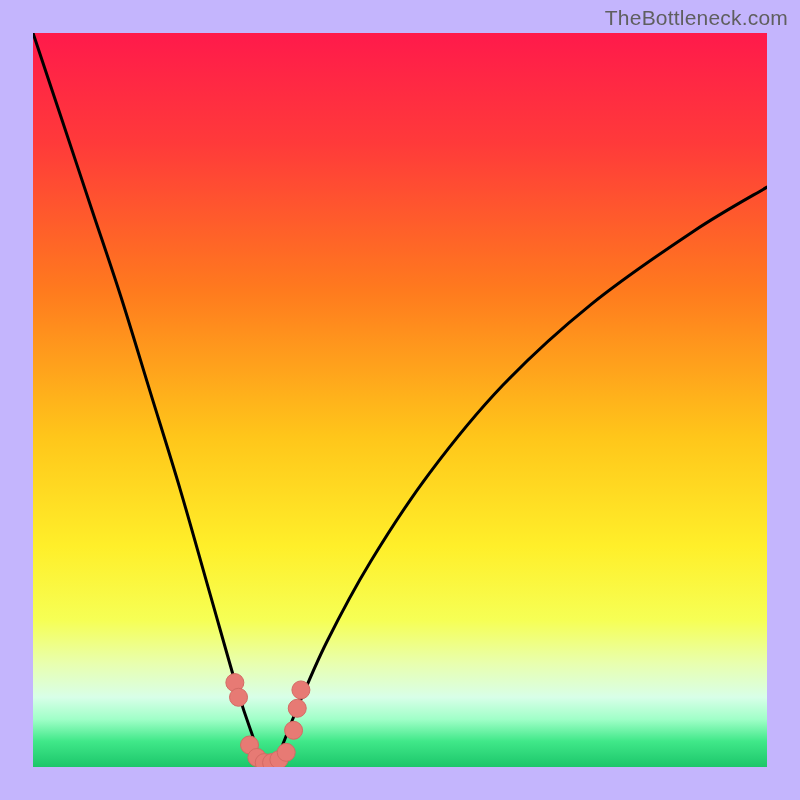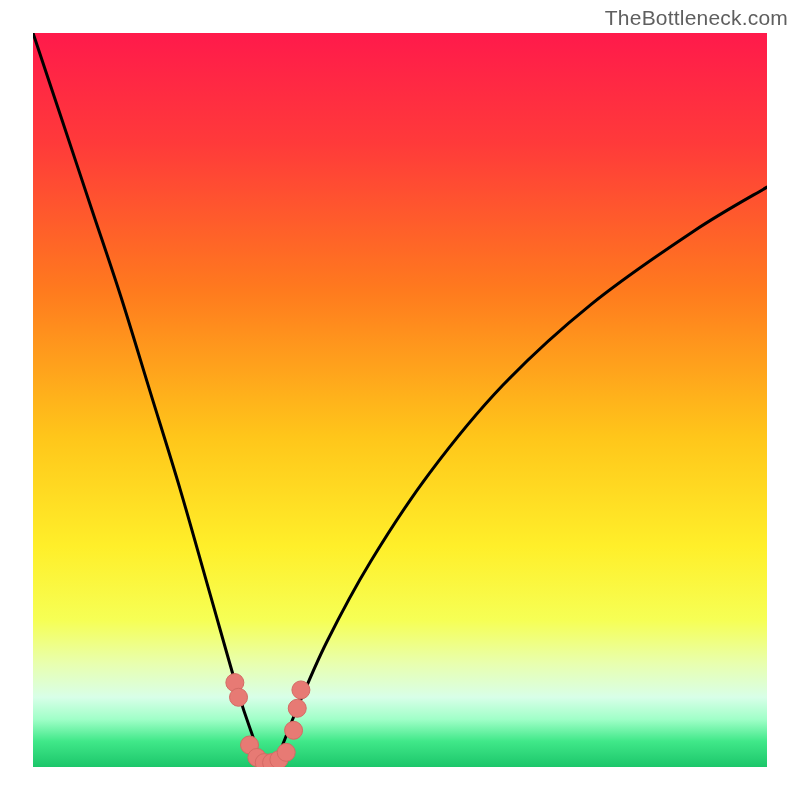--- a/index.html
+++ b/index.html
@@ -10,21 +10,21 @@
     background: #000;
     overflow: hidden;
     font-family: Arial, Helvetica, sans-serif;
   }
   .frame {
     position: absolute;
     top: 0;
     left: 0;
     width: 800px;
     height: 800px;
-    background: #ffffff;
+    background: #c4b5fd;
   }
   .plot-area {
     position: absolute;
     top: 33px;
     left: 33px;
     width: 734px;
     height: 734px;
     overflow: hidden;
   }
   .gradient {

